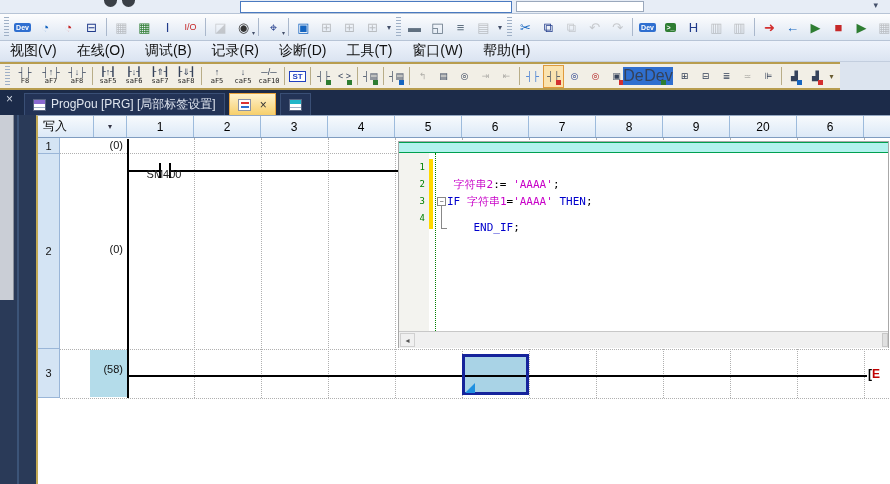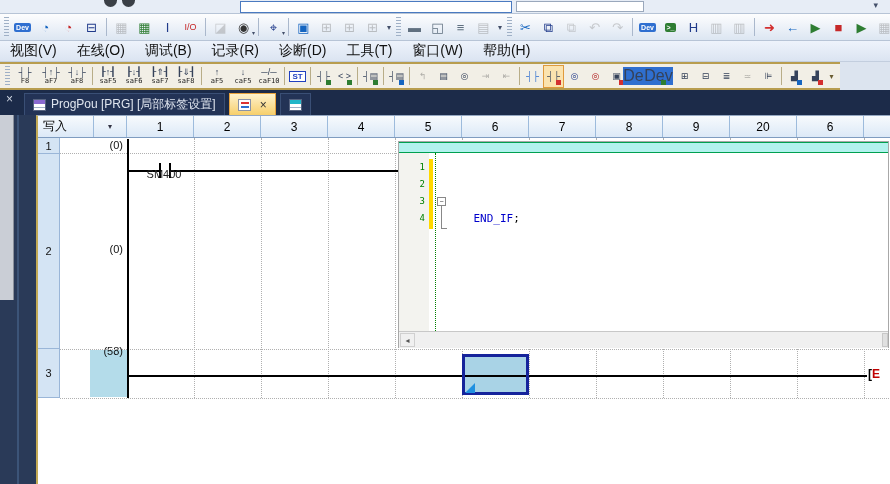--- a/index.html
+++ b/index.html
@@ -427,21 +427,21 @@
           <div class="hcell col">6</div>
           <div class="hcell fill"></div>
         </div>
       <div class="canvas" id="canvas">
           <div class="abs rowcell" style="top: 0px; height: 16px;">1</div>
           <div class="abs stepnum" style="left: 25px; top: 1px;">(0)</div>
           <div class="abs rowcell" style="top: 16px; height: 195px;">2</div>
           <div class="abs stepnum" style="left: 25px; top: 105px;">(0)</div>
           <div class="abs hl58" style="left: 52px; top: 212px; width: 37px; height: 47px;"></div>
           <div class="abs rowcell" style="top: 211px; height: 49px;">3</div>
-          <div class="abs stepnum" style="left: 25px; top: 207px;">(58)</div>
+          <div class="abs stepnum" style="left: 25px; top: 225px;">(58)</div>
           <div class="abs gridv" style="left: 156px; top: 0px; height: 260px;"></div>
           <div class="abs gridv" style="left: 223px; top: 0px; height: 260px;"></div>
           <div class="abs gridv" style="left: 290px; top: 0px; height: 260px;"></div>
           <div class="abs gridv" style="left: 357px; top: 0px; height: 260px;"></div>
           <div class="abs gridv" style="left: 424px; top: 0px; height: 260px;"></div>
           <div class="abs gridv" style="left: 491px; top: 0px; height: 260px;"></div>
           <div class="abs gridv" style="left: 558px; top: 0px; height: 260px;"></div>
           <div class="abs gridv" style="left: 625px; top: 0px; height: 260px;"></div>
           <div class="abs gridv" style="left: 692px; top: 0px; height: 260px;"></div>
           <div class="abs gridv" style="left: 759px; top: 0px; height: 260px;"></div>
@@ -461,26 +461,28 @@
           <div class="abs seltri" style="left: 427px; top: 245px;"></div>
           <div class="abs endinstr" style="left: 829px; top: 229px;"><span>[</span><span style="color: rgb(192, 0, 0);">E</span></div>
           <div class="abs stbox-outer" style="left: 360px; top: 3px; width: 491px; height: 207px;">
             <div class="st-cyanbar" style="height: 11px;"></div>
             <div class="st-code" style="height: 178px;">
               <div class="st-gutter"></div>
               <div class="st-yellow" style="top: 6px; height: 70px;"></div>
               <div class="st-gdot"></div>
               <div class="st-no" style="top: 9px;">1</div>
               <div class="st-no" style="top: 26px;">2</div>
+              <div class="st-line" style="left: 48px; top: 23px;"><span style="color: rgb(200, 0, 200);"> 字符串2</span><span style="color: rgb(0, 0, 0);">:= </span><span style="color: rgb(200, 0, 200);">'AAAA'</span><span style="color: rgb(0, 0, 0);">;</span></div>
               <div class="st-no" style="top: 43px;">3</div>
               <div class="st-collapse" style="left: 38px; top: 44px;">−</div>
               <div class="st-bracket-v" style="left: 42px; top: 53px; height: 22px;"></div>
               <div class="st-bracket-h" style="left: 42px; top: 75px; width: 6px;"></div>
+              <div class="st-line" style="left: 48px; top: 40px;"><span style="color: rgb(0, 0, 204);">IF </span><span style="color: rgb(200, 0, 200);">字符串1</span><span style="color: rgb(0, 0, 0);">=</span><span style="color: rgb(200, 0, 200);">'AAAA'</span><span style="color: rgb(0, 0, 0);"> </span><span style="color: rgb(0, 0, 204);">THEN</span><span style="color: rgb(0, 0, 0);">;</span></div>
               <div class="st-no" style="top: 60px;">4</div>
-              <div class="st-line" style="left: 48px; top: 57px;"><span style="color: rgb(0, 0, 204);">    END_IF</span><span style="color: rgb(0, 0, 0);">;</span></div>
+              <div class="st-line" style="left: 48px; top: 66px;"><span style="color: rgb(0, 0, 204);">    END_IF</span><span style="color: rgb(0, 0, 0);">;</span></div>
             </div>
             <div class="st-scroll" style="height: 17px;">
               <div class="sbtn">◂</div>
               <div class="send"></div>
             </div>
           </div>
         </div>
     </div>
   </div>
 

